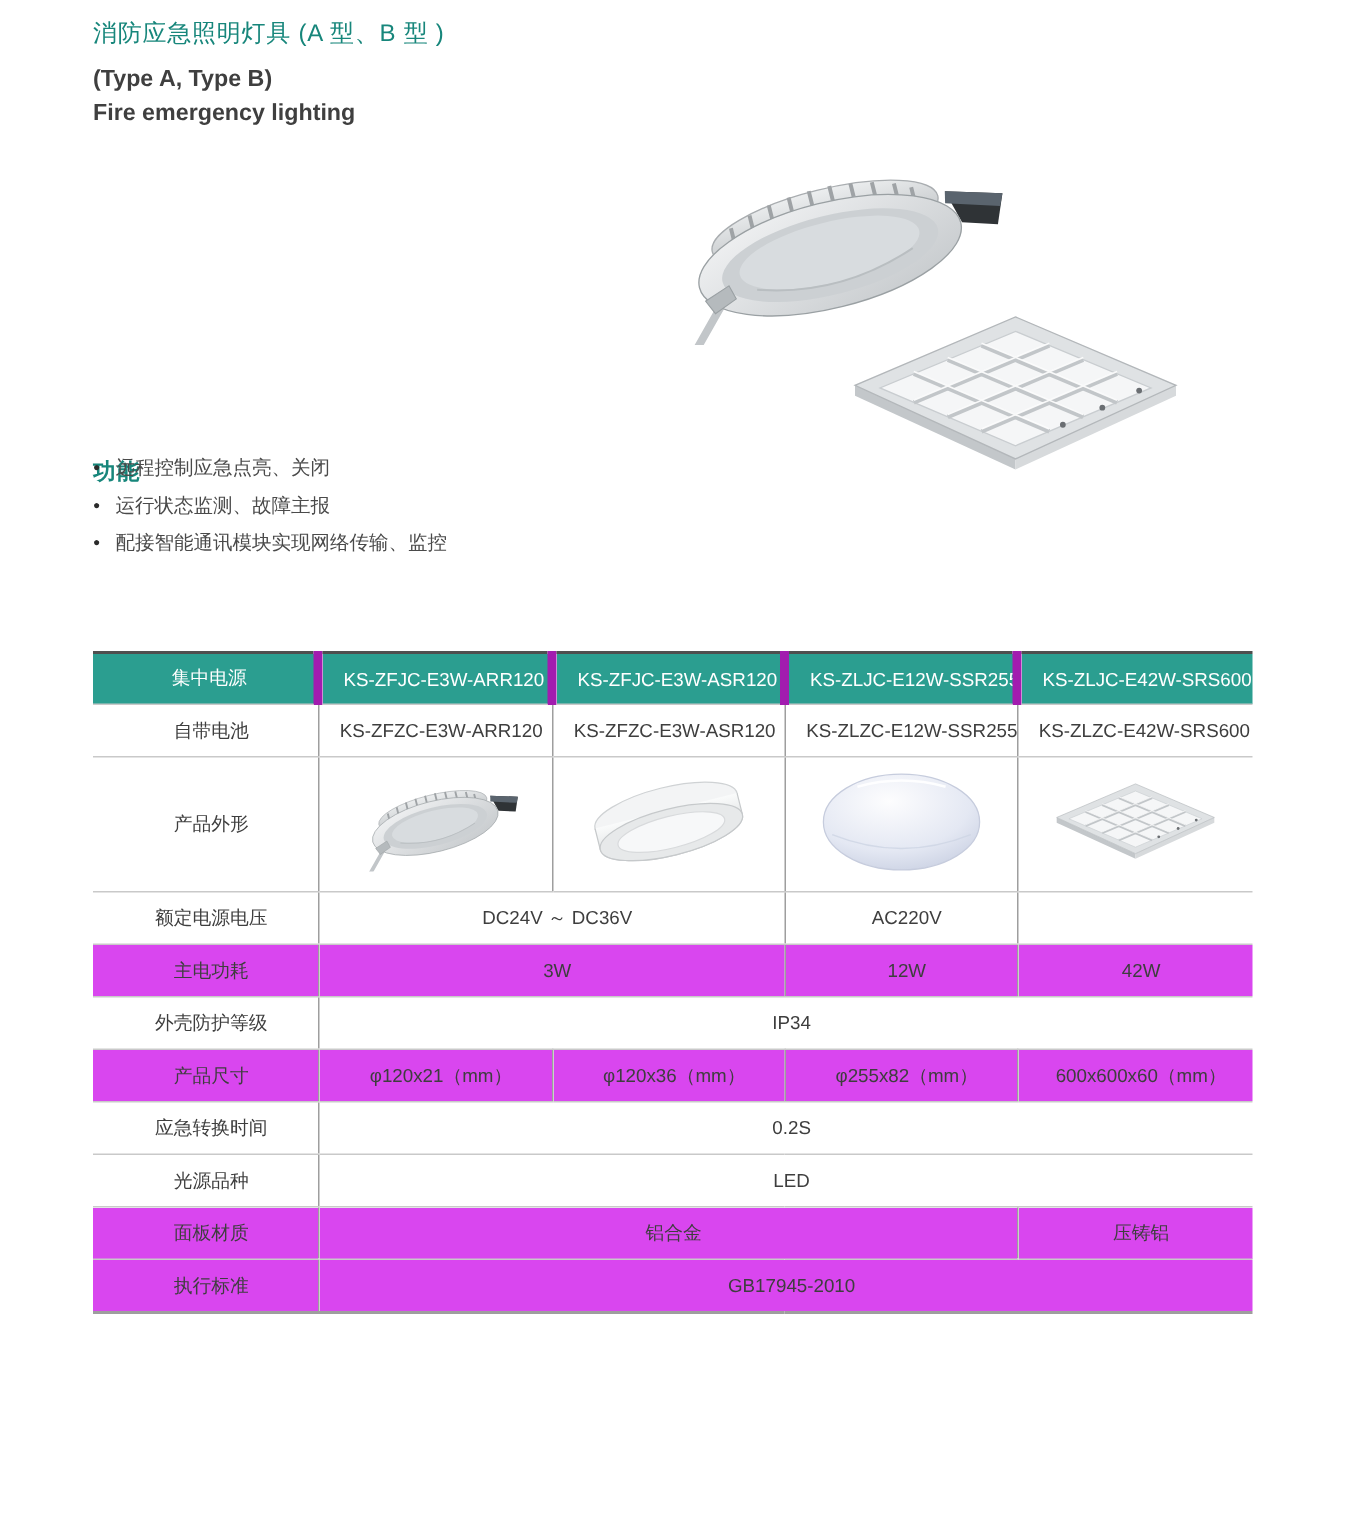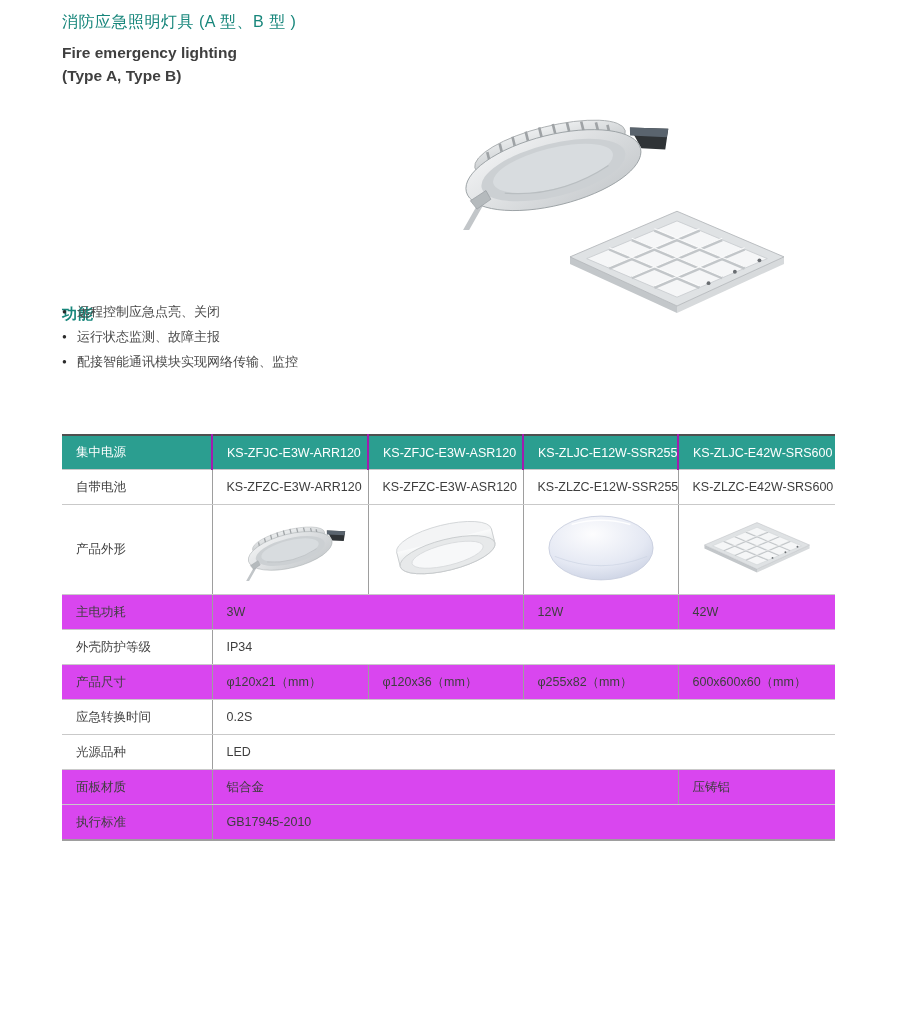--- a/index.html
+++ b/index.html
@@ -23,42 +23,42 @@
 
   
   .hero-downlight{position:absolute;left:423px;top:98px;width:260px;height:132px;}
   .hero-grille{position:absolute;left:563px;top:206px;width:228px;height:114px;}
   .hero-downlight svg,.hero-grille svg{display:block;}
 
   
   table.spec{position:absolute;left:62px;top:434px;width:773px;
              border-collapse:collapse;table-layout:fixed;
              border-top:2px solid #4F4F4F;border-bottom:2px solid #9E9E9E;}
-  table.spec th,table.spec td{font-size:12.5px;font-weight:normal;text-align:left;
+  table.spec th,table.spec td{font-size:12.5px;font-weight:normal;text-align:center;
              padding:0 6px 0 14px;overflow:hidden;white-space:nowrap;}
   table.spec thead th{background:#2B9E90;color:#ffffff;height:33px;
              border-bottom:1px solid #c9c9c9;}
-  table.spec thead th + th{border-left:2px solid #a21caf;}
+  table.spec thead th + th{border-left:6px solid #a21caf;}
   table.spec tbody td{height:34px;border-bottom:1px solid #C9C9C9;color:#3e3e3e;}
   table.spec tbody td + td{border-left:1px solid #9E9E9E;}
   tr.battery td{height:38px;}
   tr.appearance td{height:154px;}
   tr.appearance td.imgcell{text-align:center;padding:0;}
   tr.appearance td.imgcell span{display:inline-block;vertical-align:middle;}
   tr.alt td{background:#d946ef;}
 </style>
 </head>
 <body>
 
 <div class="page">
 
   <div class="title-zh">消防应急照明灯具 (A 型、B 型 )</div>
   <div class="title-en">
+    <div>(Type A, Type B)</div>
     <div>Fire emergency lighting</div>
-    <div>(Type A, Type B)</div>
   </div>
 
   <span class="hero-downlight">
       <svg viewBox="0 0 280 150" xmlns="http://www.w3.org/2000/svg" width="260" height="132">
     <defs>
       <linearGradient id="dlFace" x1="0" y1="0" x2="1" y2="1">
         <stop offset="0" stop-color="#f4f5f6"></stop>
             <stop offset="1" stop-color="#c3c7ca"></stop>
       </linearGradient>
       <linearGradient id="dlBody" x1="0" y1="0" x2="0" y2="1">
@@ -222,20 +222,26 @@
                   <path d="M181.5,36.8 L78.5,80.3"></path>
                   <path d="M207.2,47.5 L104.2,91.3"></path>
     </g>
     <circle cx="166" cy="88" r="2.2" fill="#6a6e72"></circle>
     <circle cx="196" cy="75" r="2.2" fill="#6a6e72"></circle>
     <circle cx="224" cy="62" r="2.2" fill="#6a6e72"></circle>
   </svg></span>
         </td>
       </tr>
 
+      <tr>
+        <td>额定电源电压</td>
+        <td colspan="2">DC24V ～ DC36V</td>
+        <td>AC220V</td>
+        <td></td>
+      </tr>
       <tr class="alt">
         <td>主电功耗</td>
         <td colspan="2">3W</td>
         <td>12W</td>
         <td>42W</td>
       </tr>
       <tr>
         <td>外壳防护等级</td>
         <td colspan="4">IP34</td>
       </tr>

